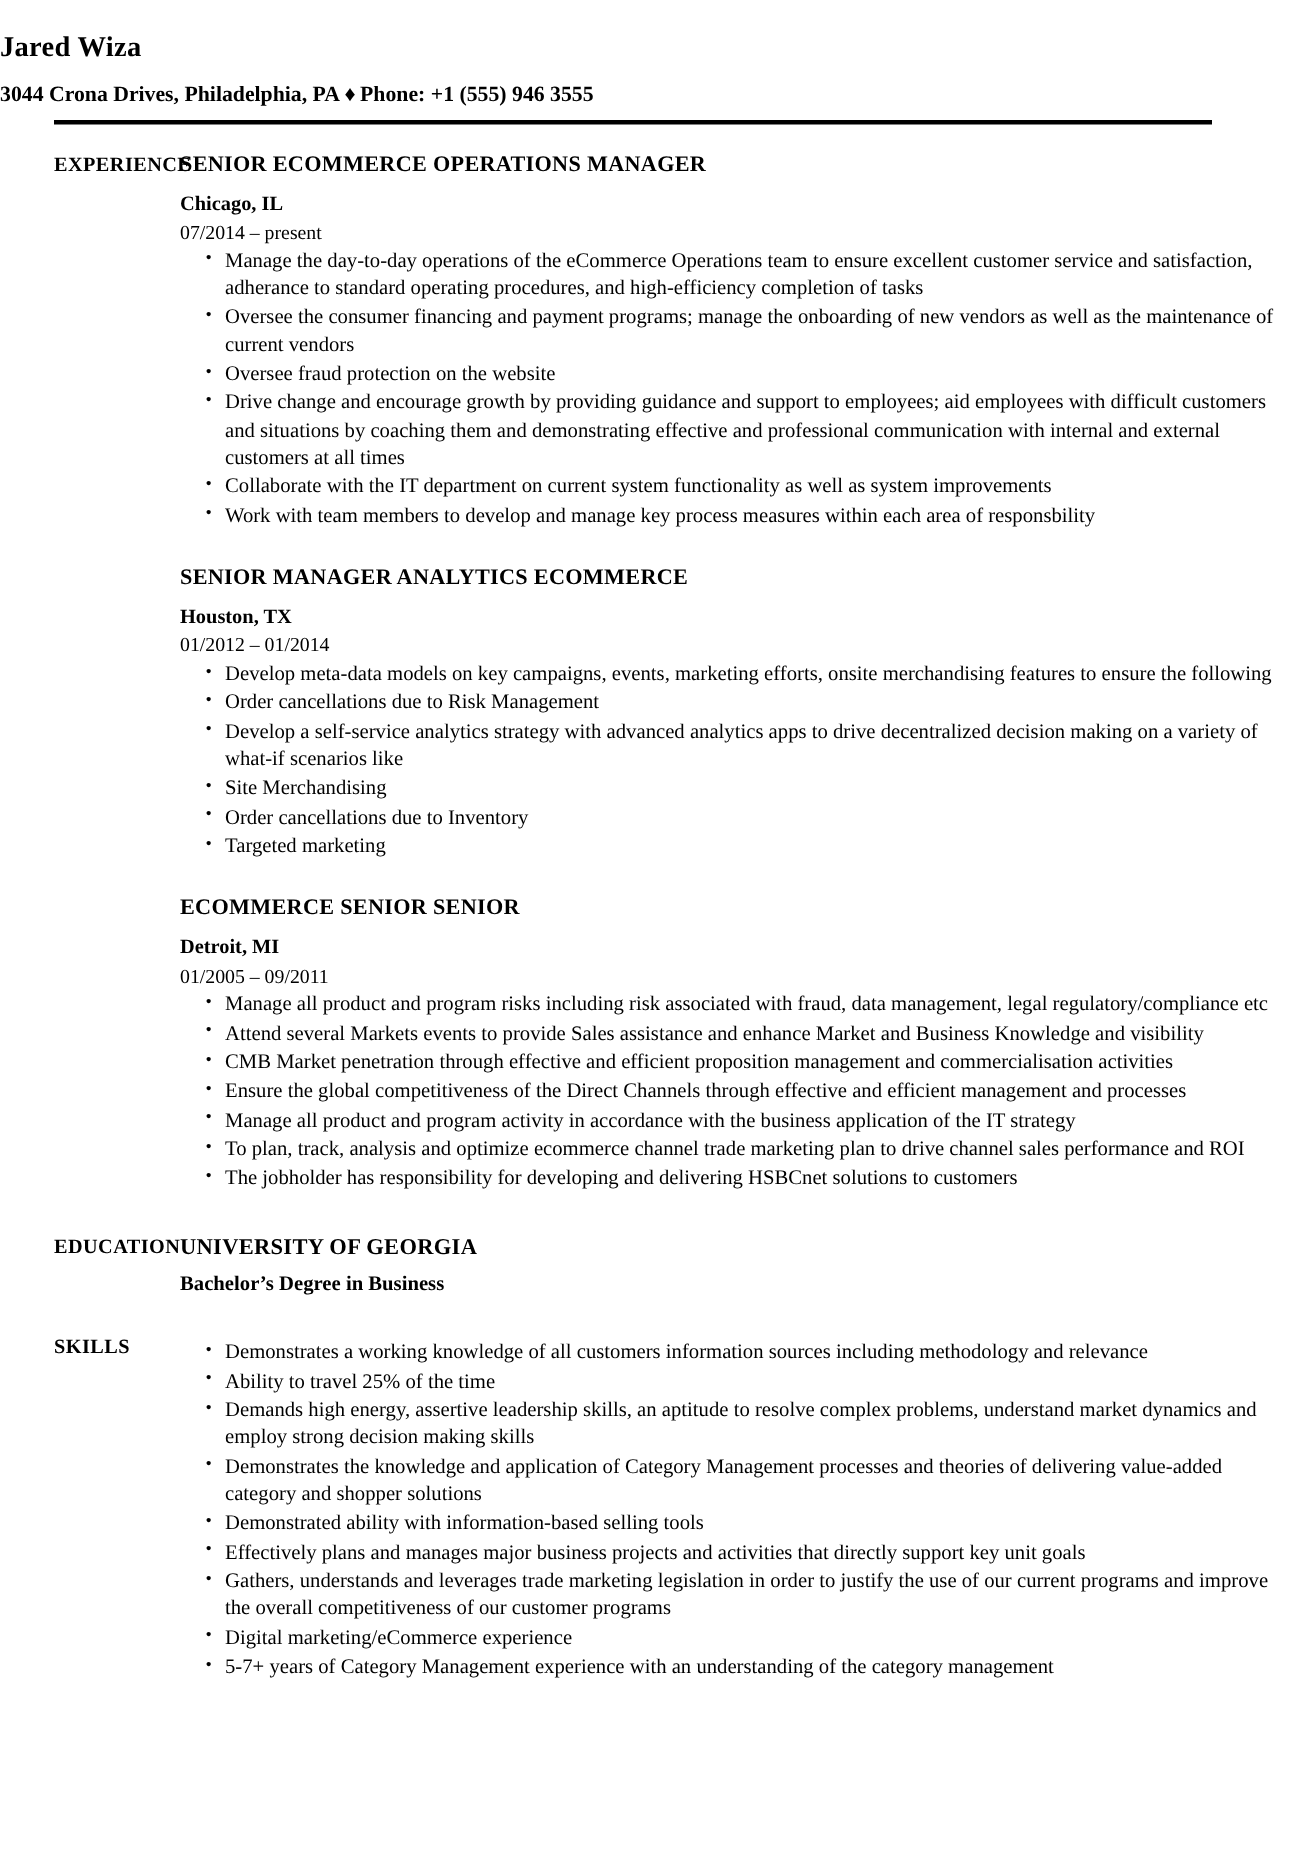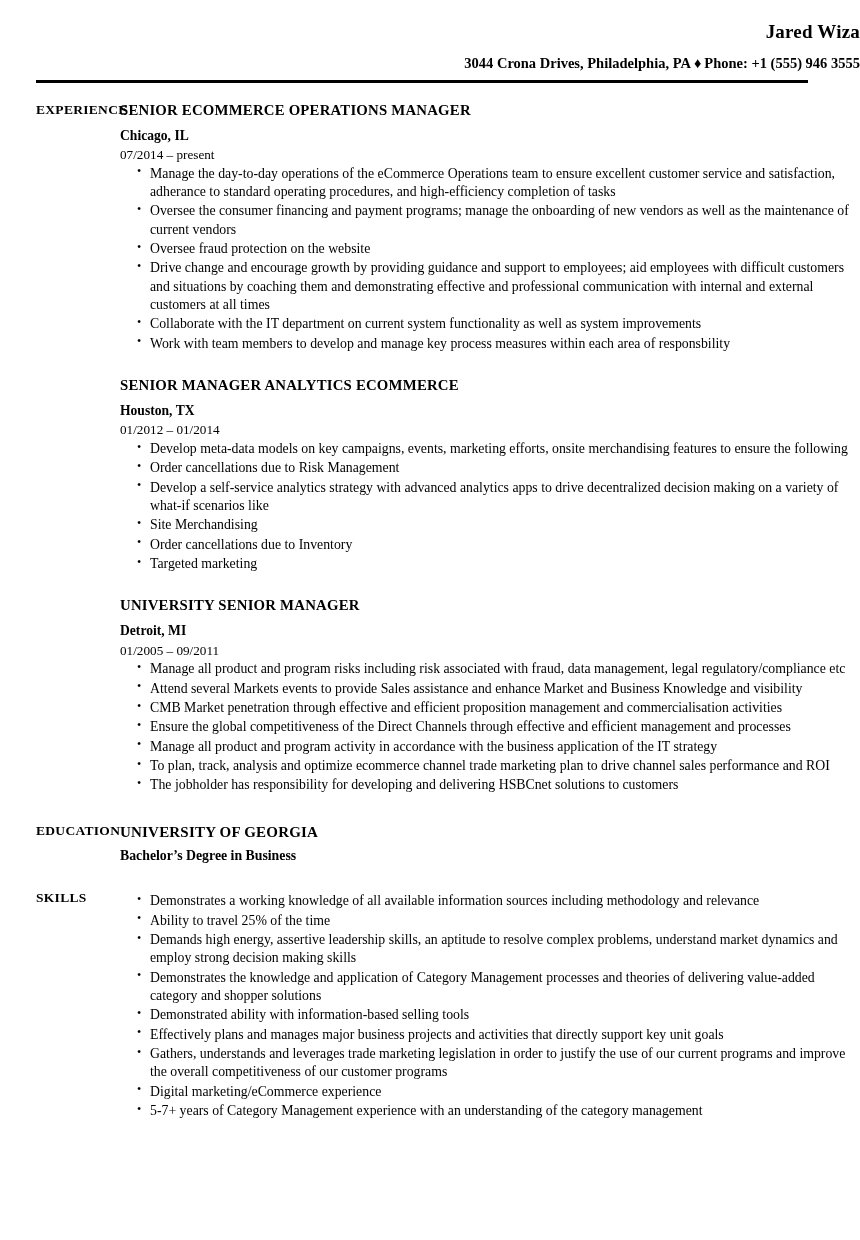--- a/index.html
+++ b/index.html
@@ -18,21 +18,21 @@
   .page {
     position: relative;
     width: 860px;
     height: 1240px;
     overflow: hidden;
   }
 
   
   .header {
     padding-top: 22px;
-    text-align: right;
+    text-align: left;
   }
   .full-name {
     font-size: 19px;
     font-weight: bold;
     letter-spacing: 0.2px;
     line-height: 1.1;
   }
   .contact-line {
     font-size: 14.5px;
     font-weight: bold;
@@ -171,21 +171,21 @@
           <li>Develop meta-data models on key campaigns, events, marketing efforts, onsite merchandising features to ensure the following</li>
           <li>Order cancellations due to Risk Management</li>
           <li>Develop a self-service analytics strategy with advanced analytics apps to drive decentralized decision making on a variety of what-if scenarios like</li>
           <li>Site Merchandising</li>
           <li>Order cancellations due to Inventory</li>
           <li>Targeted marketing</li>
         </ul>
       </div>
 
       <div class="job">
-        <div class="job-title">UNIVERSITY SENIOR MANAGER</div>
+        <div class="job-title">ECOMMERCE SENIOR SENIOR</div>
         <div class="job-location">Detroit, MI</div>
         <div class="job-dates">01/2005 – 09/2011</div>
         <ul class="bullets">
           <li>Manage all product and program risks including risk associated with fraud, data management, legal regulatory/compliance etc</li>
           <li>Attend several Markets events to provide Sales assistance and enhance Market and Business Knowledge and visibility</li>
           <li>CMB Market penetration through effective and efficient proposition management and commercialisation activities</li>
           <li>Ensure the global competitiveness of the Direct Channels through effective and efficient management and processes</li>
           <li>Manage all product and program activity in accordance with the business application of the IT strategy</li>
           <li>To plan, track, analysis and optimize ecommerce channel trade marketing plan to drive channel sales performance and ROI</li>
           <li>The jobholder has responsibility for developing and delivering HSBCnet solutions to customers</li>
@@ -200,21 +200,21 @@
     <div class="section-body">
       <div class="school-name">UNIVERSITY OF GEORGIA</div>
       <div class="degree">Bachelor’s Degree in Business</div>
     </div>
   </div>
 
   <div class="section" id="skills-section">
     <div class="section-label">SKILLS</div>
     <div class="section-body">
       <ul class="bullets">
-        <li>Demonstrates a working knowledge of all available information sources including methodology and relevance</li>
+        <li>Demonstrates a working knowledge of all customers information sources including methodology and relevance</li>
         <li>Ability to travel 25% of the time</li>
         <li>Demands high energy, assertive leadership skills, an aptitude to resolve complex problems, understand market dynamics and employ strong decision making skills</li>
         <li>Demonstrates the knowledge and application of Category Management processes and theories of delivering value-added category and shopper solutions</li>
         <li>Demonstrated ability with information-based selling tools</li>
         <li>Effectively plans and manages major business projects and activities that directly support key unit goals</li>
         <li>Gathers, understands and leverages trade marketing legislation in order to justify the use of our current programs and improve the overall competitiveness of our customer programs</li>
         <li>Digital marketing/eCommerce experience</li>
         <li>5-7+ years of Category Management experience with an understanding of the category management</li>
       </ul>
     </div>

